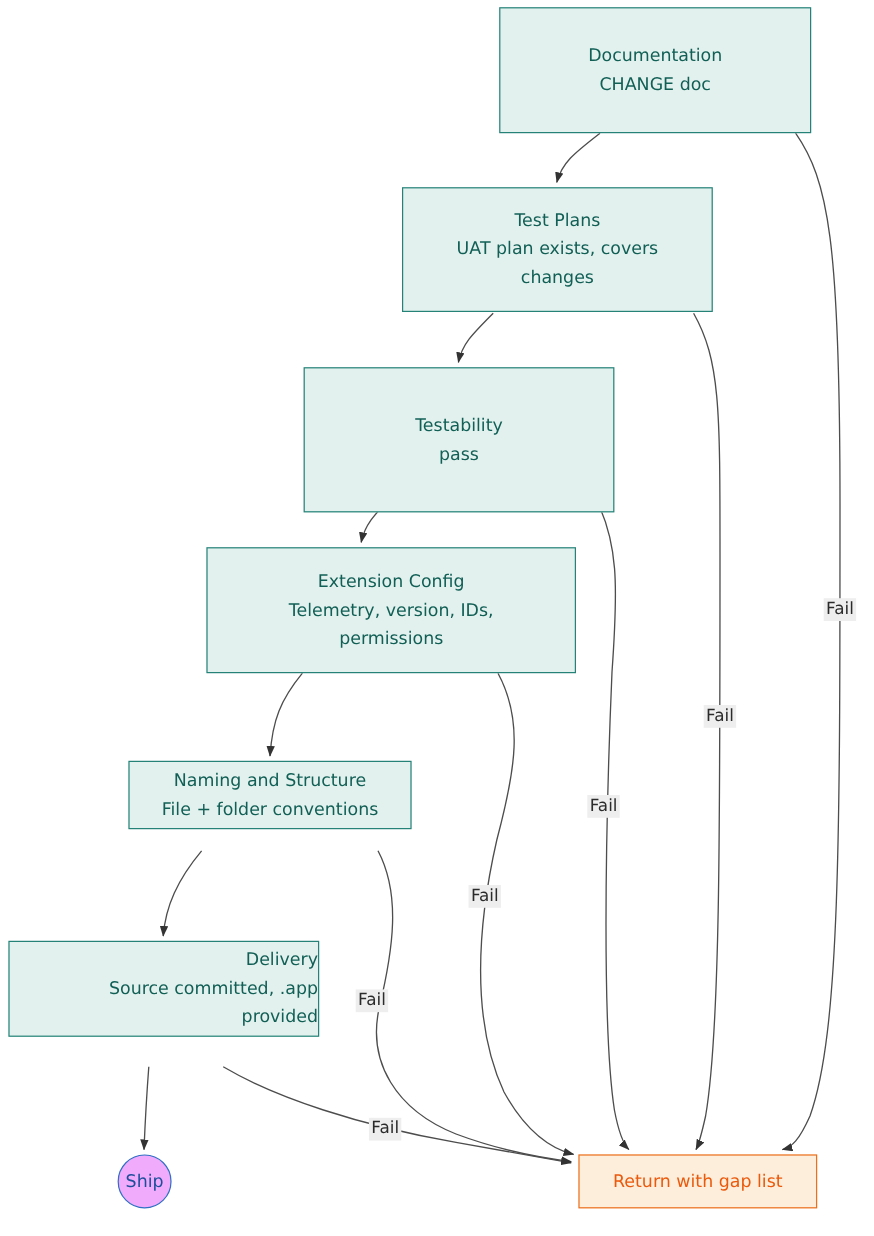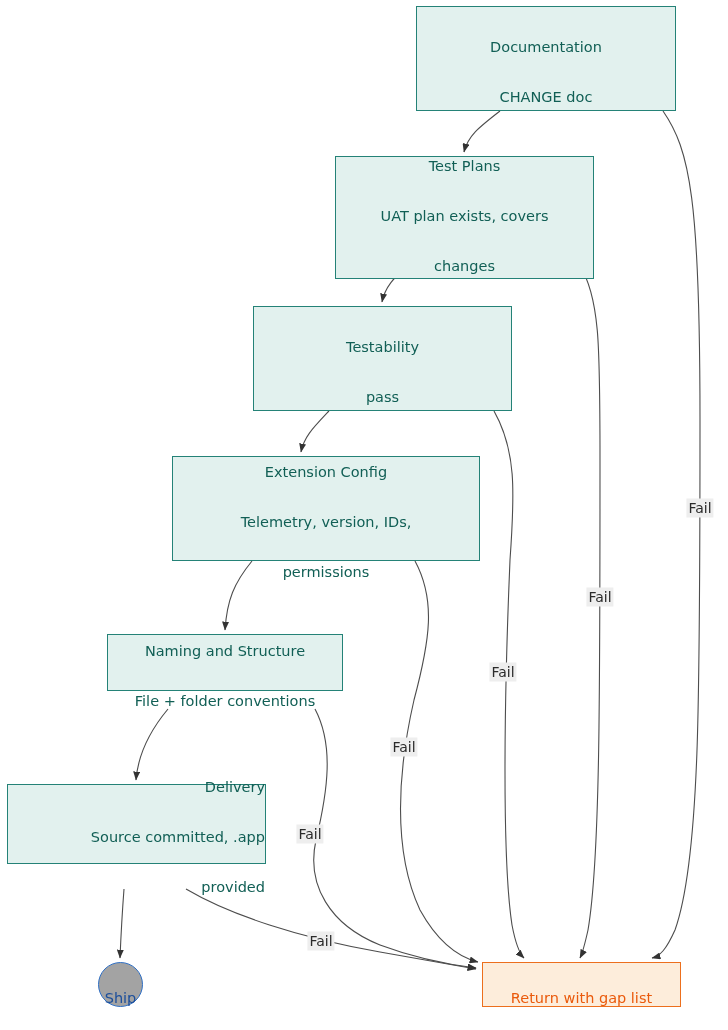--- a/index.html
+++ b/index.html
@@ -35,38 +35,37 @@
     text-align: center;
   }
   .node-process {
     background: #e2f1ee;
     border: 1.4px solid #248277;
     color: #115f55;
     font-size: 14.5px;
     line-height: 24px;
   }
   .node-terminal-ship {
-    background: #a3a3a3;
+    background: #f0abfc;
     border: 1.6px solid #2f6fc4;
     color: #1b4e9b;
     border-radius: 50%;
     font-size: 14.5px;
     line-height: 18px;
   }
   .node-terminal-return {
     background: #fdeddb;
     border: 1.6px solid #ec6f1d;
     color: #ea5a0c;
     font-size: 14.5px;
     line-height: 20px;
   }
   .node-line {
     display: block;
     white-space: nowrap;
-    margin-top: 26px;
   }
   .edge-label {
     position: absolute;
     background: #eeeeee;
     color: #2b2b2b;
     font-size: 14px;
     line-height: 17px;
     padding: 1px 2px;
     white-space: nowrap;
     transform: translate(-50%, -50%);
@@ -100,27 +99,27 @@
       <path d="M 315 709 C 334 745, 328 790, 316 840 C 306 885, 330 925, 380 945 C 420 960, 460 966, 476 968"></path>
       <path d="M 186 889 C 230 915, 300 938, 380 952 C 425 960, 460 966, 476 969"></path>
     </g>
   </svg>
 
   <div class="node node-process" style="left:416px; top:6px; width:260px; height:105px;">
     <span class="node-line">Documentation</span>
     <span class="node-line">CHANGE doc</span>
   </div>
 
-  <div class="node node-process" style="left:335px; top:156px; width:259px; height:123px;justify-content:flex-end;">
+  <div class="node node-process" style="left:335px; top:156px; width:259px; height:104px;">
     <span class="node-line">Test Plans</span>
     <span class="node-line">UAT plan exists, covers</span>
     <span class="node-line">changes</span>
   </div>
 
-  <div class="node node-process" style="left:253px; top:306px; width:259px; height:105px;">
+  <div class="node node-process" style="left:253px; top:306px; width:259px; height:121px;">
     <span class="node-line">Testability</span>
     <span class="node-line">pass</span>
   </div>
 
   <div class="node node-process" style="left:172px; top:456px; width:308px; height:105px;">
     <span class="node-line">Extension Config</span>
     <span class="node-line">Telemetry, version, IDs,</span>
     <span class="node-line">permissions</span>
   </div>
 

